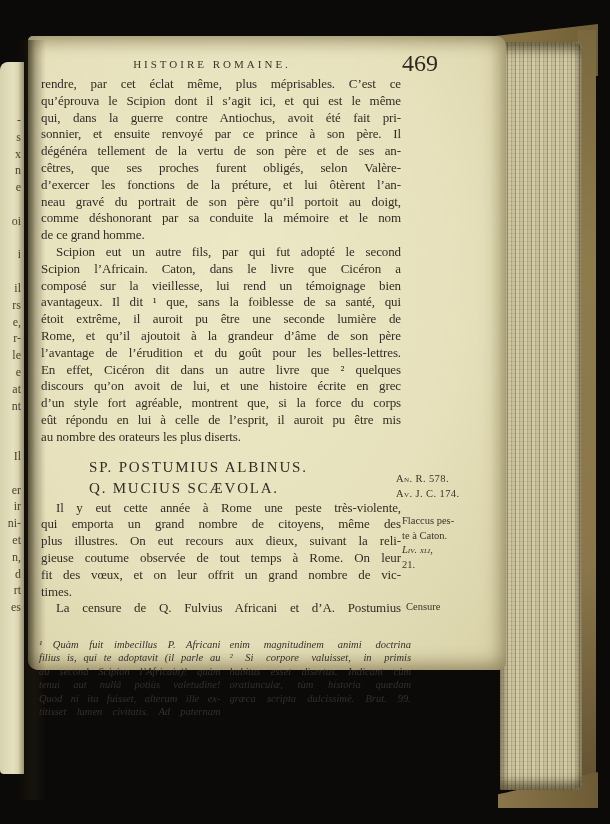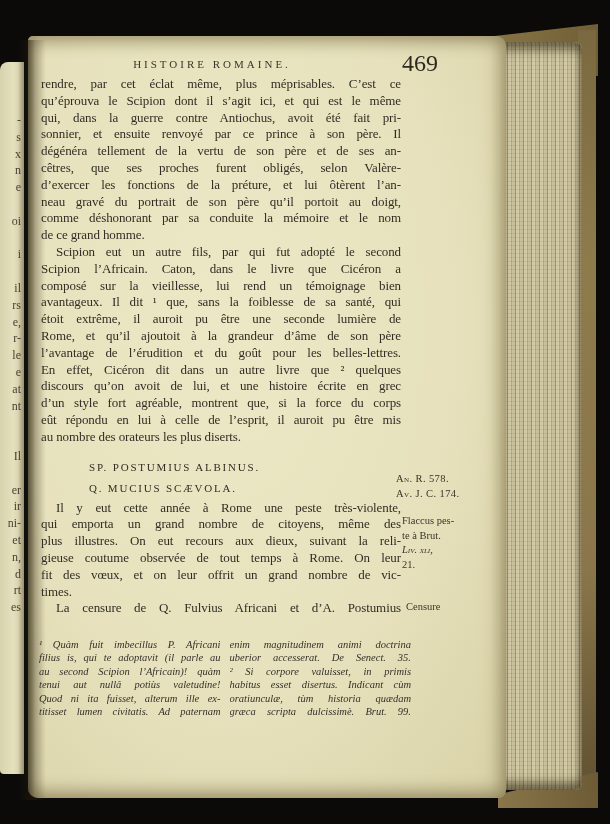--- a/index.html
+++ b/index.html
@@ -28,38 +28,38 @@
   .sliver{position:absolute;left:0;top:62px;width:24px;height:712px;
     background:linear-gradient(90deg,#d8d3af,#e5e0bd 55%,#cdc6a2);
     border-radius:8px 0 0 4px;overflow:hidden;}
   .sliver-text{padding:50px 3px 0 0;font-size:12px;line-height:16.8px;color:#4a4436;
     text-align:right;white-space:pre-line;}
 
   .gutter{position:absolute;left:18px;top:40px;width:28px;height:760px;z-index:5;
     background:linear-gradient(90deg,rgba(30,24,12,0),rgba(30,24,12,.55) 38%,rgba(55,46,26,.25) 62%,rgba(30,24,12,0));}
 
   
-  .page{position:absolute;left:28px;top:36px;width:478px;height:762px;z-index:4;
+  .page{position:absolute;left:28px;top:36px;width:478px;height:634px;z-index:4;
     background:radial-gradient(ellipse at 42% 38%, #ece8c6 0%, #e7e2bd 55%, #d8d1a7 100%);
     border-radius:5px 10px 8px 10px;
     box-shadow:inset -10px 0 16px rgba(110,95,55,.28), inset 0 9px 14px rgba(110,95,55,.32),
                inset 0 -10px 14px rgba(110,95,55,.32), inset 8px 0 10px rgba(110,95,55,.18);}
 
   .running-header{position:absolute;left:14px;top:22px;width:340px;text-align:center;
     font-size:11px;letter-spacing:3px;color:#3a352b;}
   .page-number{position:absolute;left:374px;top:14px;font-size:24px;color:#2e2a20;}
 
   .textblock{position:absolute;left:13px;top:40px;width:360px;
     font-size:13px;line-height:16.8px;letter-spacing:-0.1px;}
   .para .tline{text-align:justify;text-align-last:justify;height:16.8px;overflow:hidden;}
   .para.flush-last .tline:last-child{text-align-last:left;}
   .para.indent-first .tline:first-child{text-indent:15px;}
 
   .headings{margin-top:11px;padding-left:48px;line-height:21.5px;
-    font-size:11px;letter-spacing:1.8px;color:#332e25;}
+    font-size:15px;letter-spacing:1.8px;color:#332e25;}
 
   .margin-notes{position:absolute;left:368px;top:0;width:108px;font-size:10.5px;color:#3a352b;}
   .mn{position:absolute;line-height:14.5px;}
   .mn-year{top:436px;left:0;font-variant:small-caps;letter-spacing:.4px;}
   .mn-peste{top:478px;left:6px;}
   .mn-liv{font-style:italic;font-variant:small-caps;}
   .mn-censure{top:564px;left:10px;}
 
   .footnotes{position:absolute;left:11px;top:602px;width:372px;display:flex;gap:9px;
     font-size:10.5px;font-style:italic;line-height:13.4px;color:#35302a;}
@@ -161,39 +161,38 @@
         </div>
     </div>
 
     <div class="margin-notes">
       <div class="mn mn-year">
         <div>An. R. 578.</div>
         <div>Av. J. C. 174.</div>
       </div>
       <div class="mn mn-peste">
         <div>Flaccus pes-</div>
-        <div>te à Brut.</div>
+        <div>te à Caton.</div>
         <div class="mn-liv">Liv. xli,</div>
         <div>21.</div>
       </div>
       <div class="mn mn-censure">Censure</div>
     </div>
 
     <div class="footnotes">
       <div class="fncol">
           <div class="tline">¹ Quàm fuit imbecillus P. Africani</div>
           <div class="tline">filius is, qui te adoptavit (il parle au</div>
           <div class="tline">au second Scipion l’Africain)! quàm</div>
           <div class="tline">tenui aut nullâ potiùs valetudine!</div>
           <div class="tline">Quod ni ita fuisset, alterum ille ex-</div>
           <div class="tline">titisset lumen civitatis. Ad paternam</div>
         </div>
       <div class="fncol">
           <div class="tline">enim magnitudinem animi doctrina</div>
-          <div class="tline">uberior accesserat. De Senect. 35.</div>
           <div class="tline">² Si corpore valuisset, in primis</div>
           <div class="tline">habitus esset disertus. Indicant cùm</div>
           <div class="tline">oratiunculæ, tùm historia quædam</div>
           <div class="tline">græca scripta dulcissimè. Brut. 99.</div>
         </div>
     </div>
 
   </div>
 
   <div class="gutter"></div>

